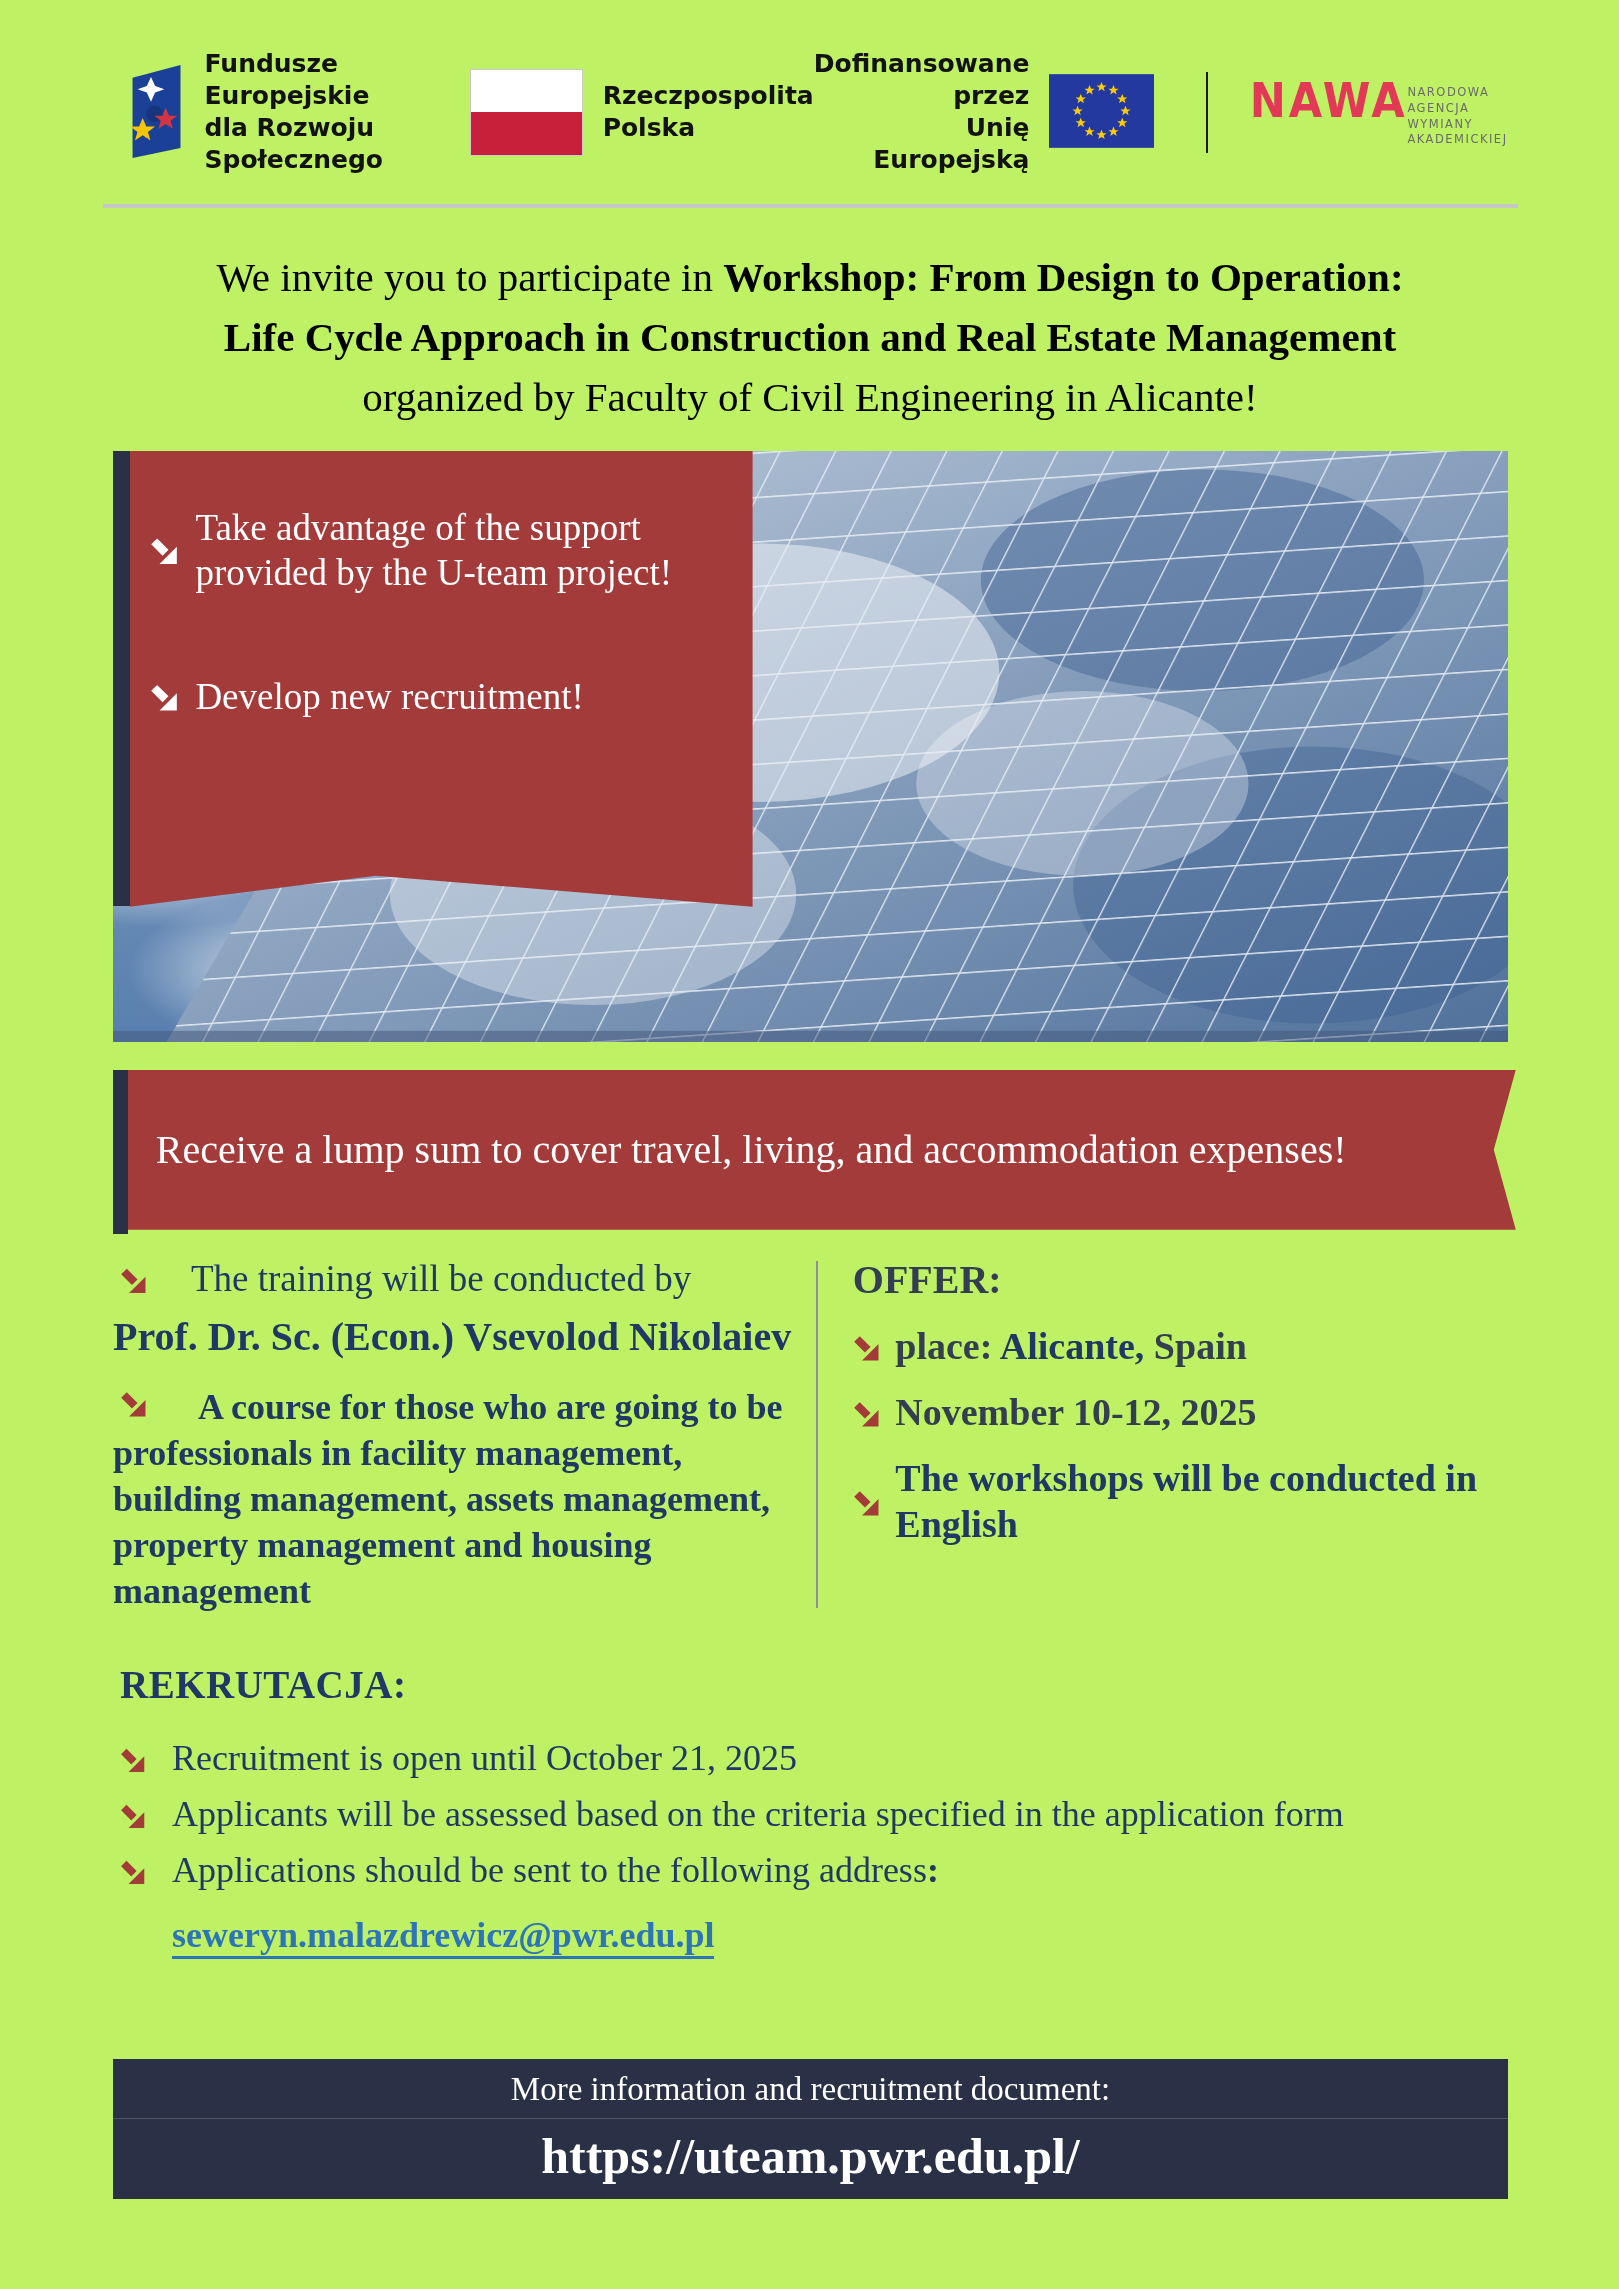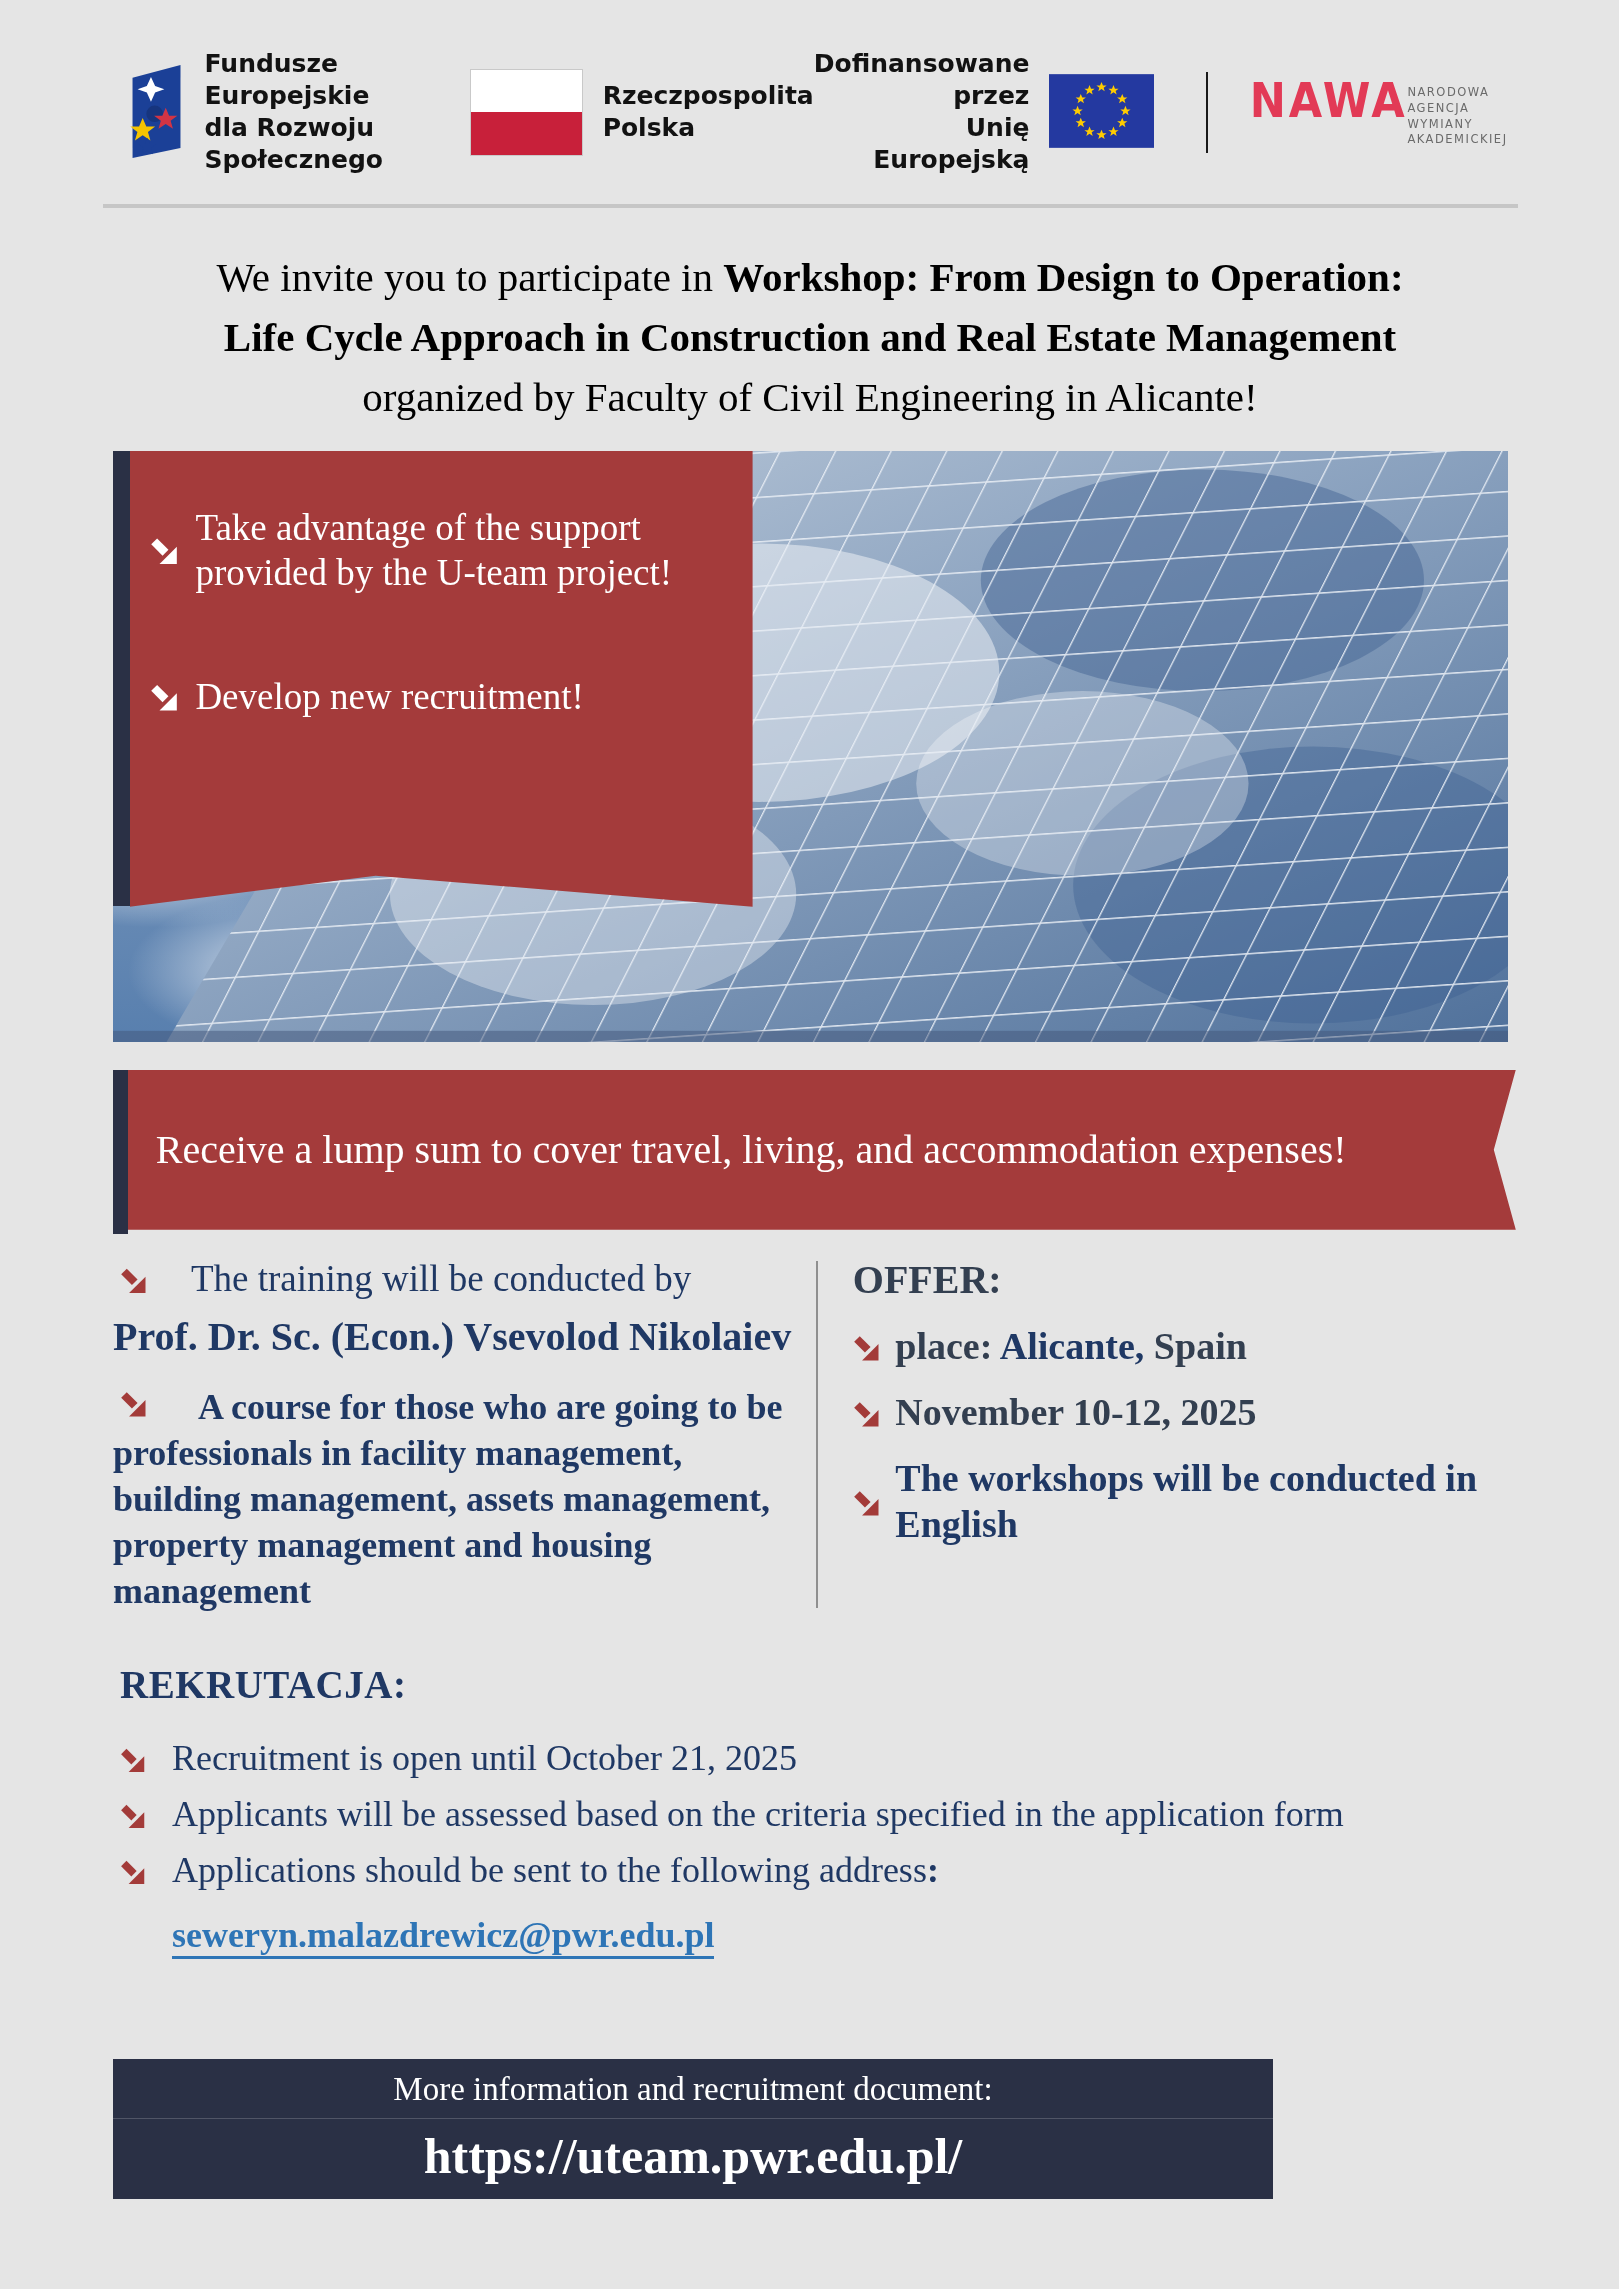--- a/index.html
+++ b/index.html
@@ -1,18 +1,18 @@
 <!DOCTYPE html>
 <html style="font-size:14.8px"><head>
 <meta charset="utf-8">
 <style>
   * { margin:0; padding:0; box-sizing:border-box; }
   html,body { background:#888; }
   .page {
-    position:relative; width:1620px; height:2290px; background:#e5e5e5;
+    position:relative; width:1620px; height:2290px; background:#bef264;
     margin:0 auto; overflow:hidden;
     font-family:"Liberation Serif", serif; color:#1F3864;
   }
   
   .header {
     margin:48px 111px 0 127px; display:flex; align-items:center;
     font-family:"DejaVu Sans", sans-serif;
   }
   .logo-group { display:flex; align-items:center; }
   .logo-text { font-size:25px; font-weight:bold; color:#121212; line-height:32px; }
@@ -90,21 +90,21 @@
   .rek-list { margin-top:29.5px; }
   .rek-item { display:flex; font-size:36px; line-height:44px; color:#1F3864; margin-top:12px; }
   .rek-item .arr { flex:0 0 28px; margin:6.5px 24px 0 0; }
   .rek-item .bold-colon { font-weight:bold; }
   .email-row { margin:22px 0 0 52px; }
   .email-link {
     font-size:36px; font-weight:bold; color:#2E75B6; text-decoration:none;
     border-bottom:3.7px solid #2E75B6; padding-bottom:0.9px;
   }
   
-  .footer { margin:103px 113px 0 113px; width:1160px; background:#2A3045; color:#fff; text-align:center; }
+  .footer { margin:103px 113px 0 113px; width:1395px; background:#2A3045; color:#fff; text-align:center; }
   .footer-line1 { padding:12px 0 10px 0; font-size:33px; border-bottom:0.9px solid rgba(255,255,255,.18); }
   .footer-line2 { padding:7.4px 0 14.8px 0; font-size:50px; font-weight:bold; }
   
   .arr svg { display:block; width:100%; height:100%; }
 </style>
 </head>
 <body>
 
 <svg width="0" height="0" style="position:absolute">
   <defs>

